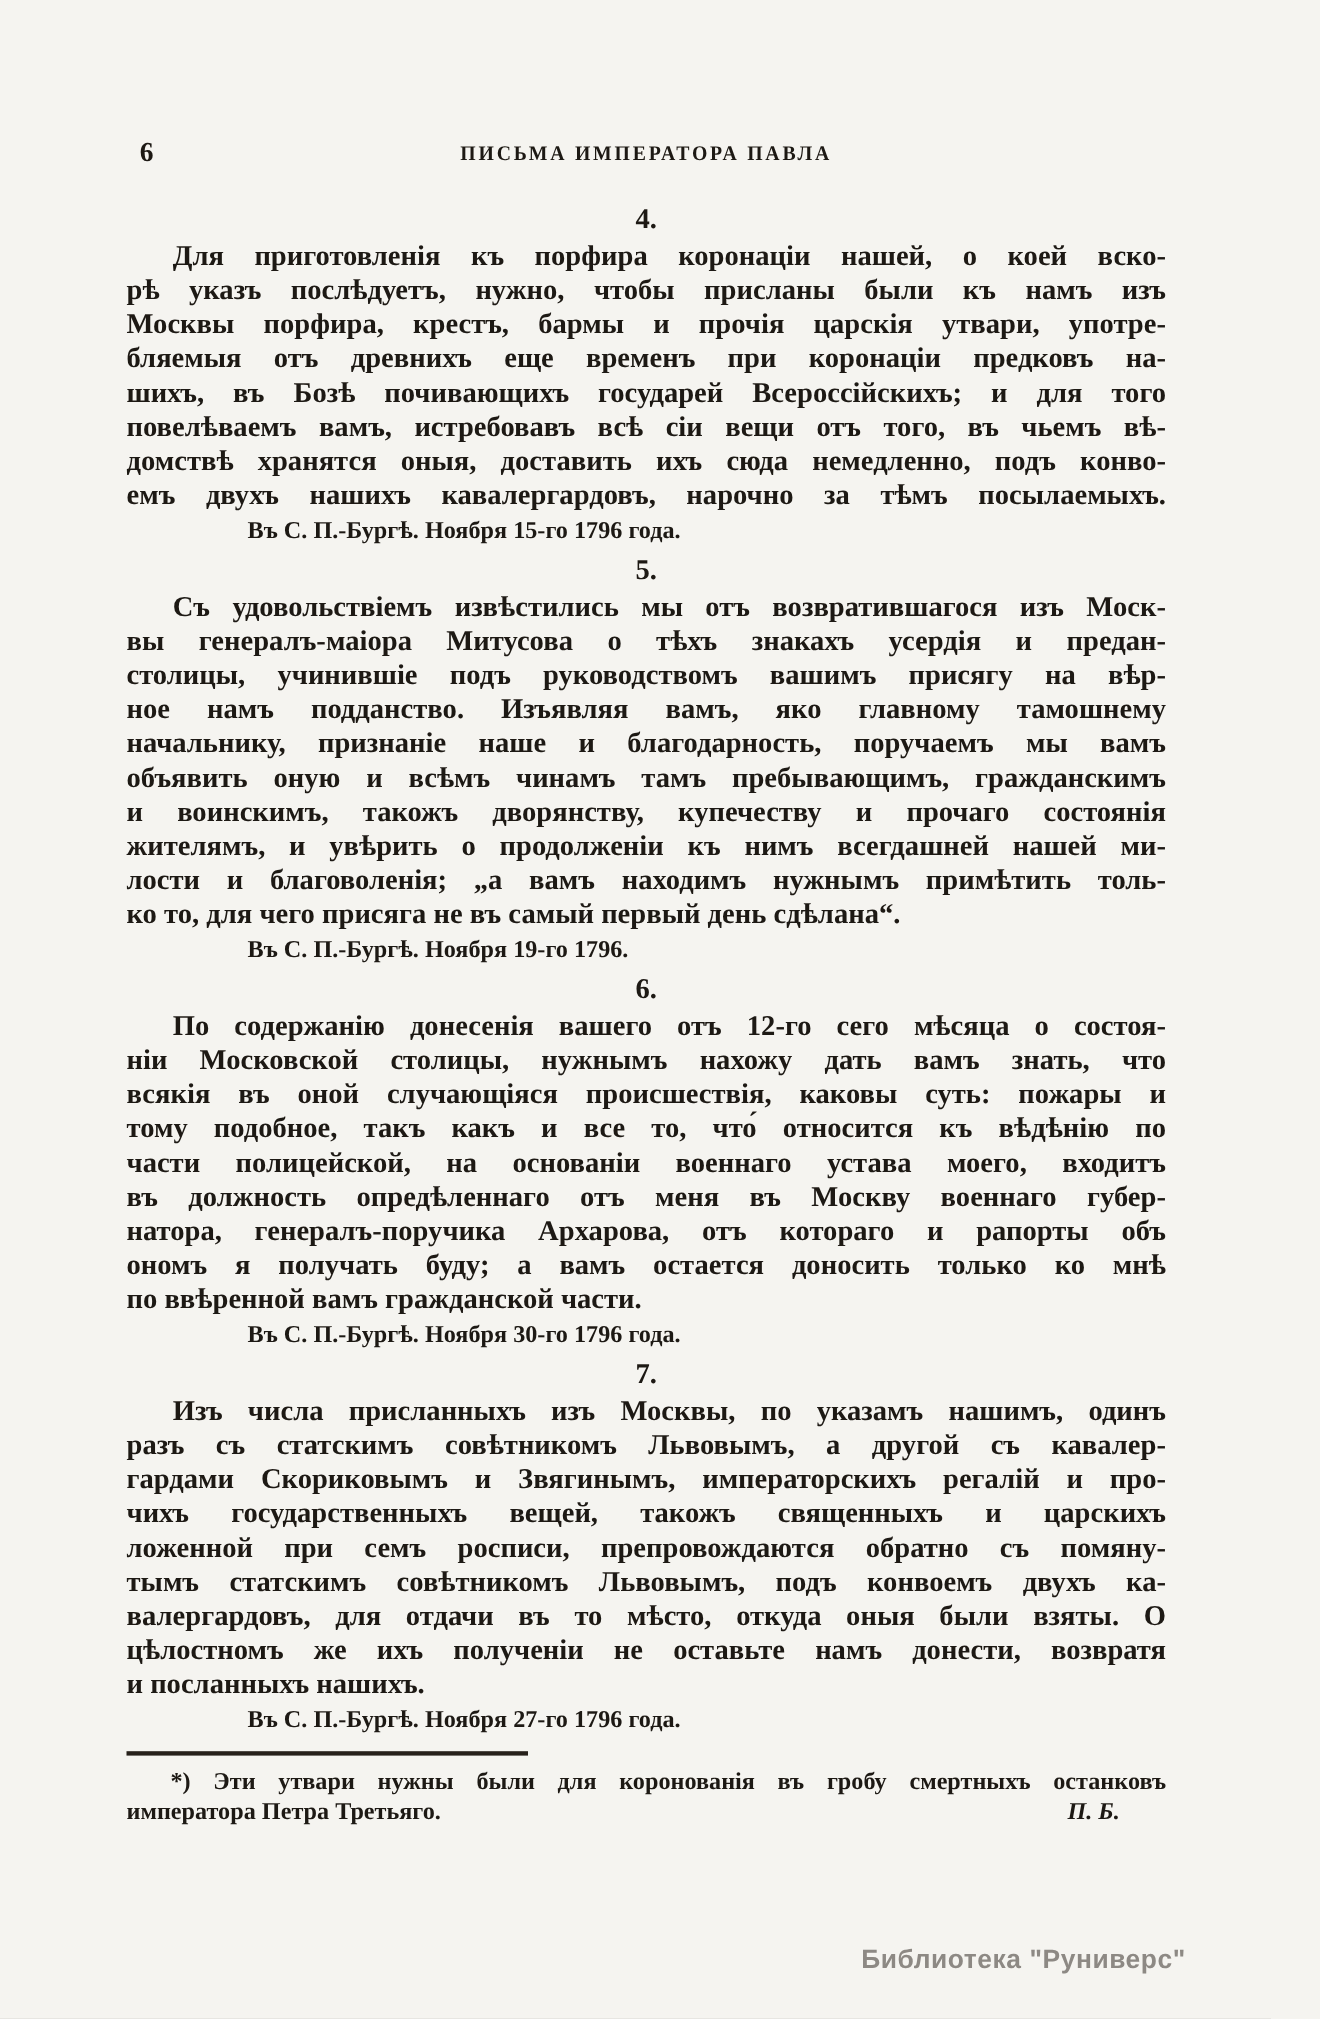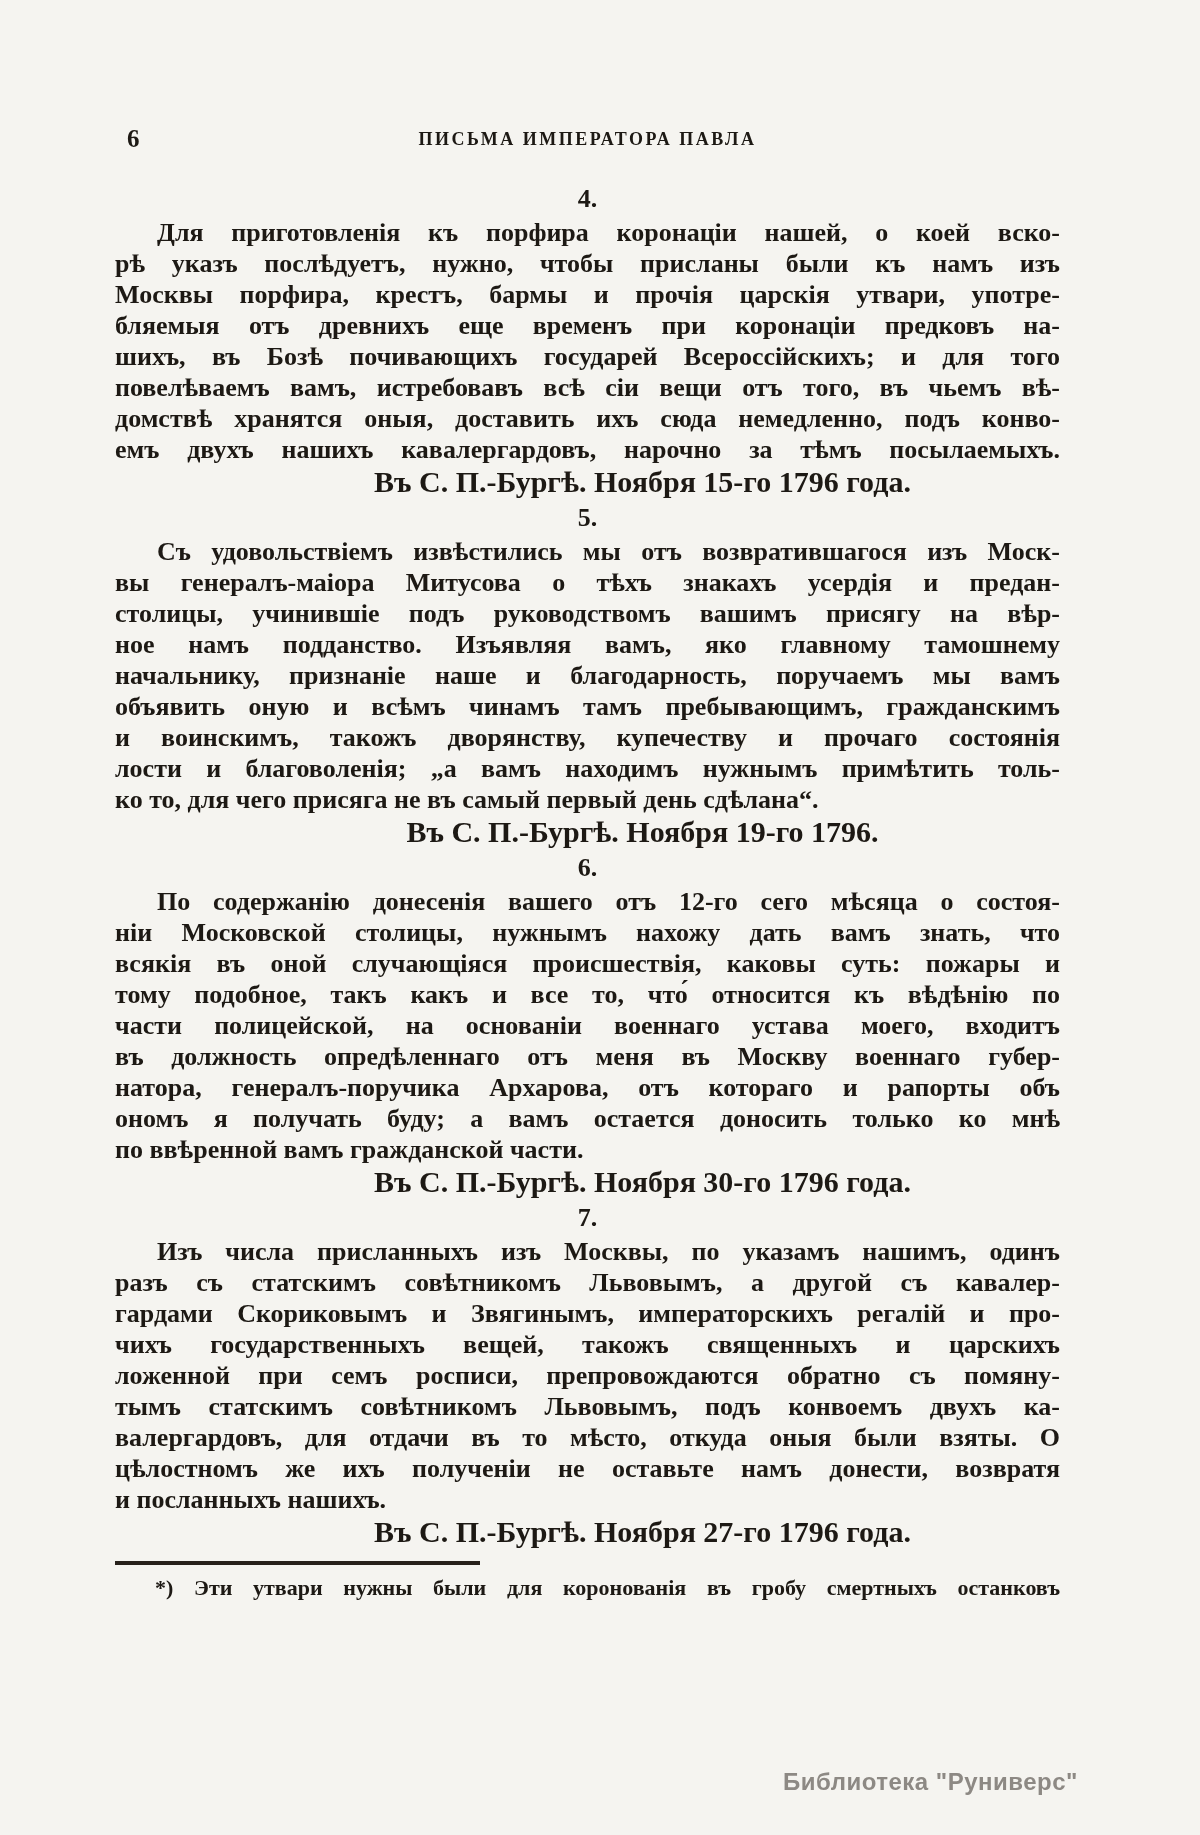--- a/index.html
+++ b/index.html
@@ -31,22 +31,22 @@
     margin:5px 0 3px 0;
   }
   .bodyline{
     font-size:26px;line-height:31px;
     text-align:justify;text-align-last:justify;
     white-space:normal;
   }
   .bodyline.indent{text-indent:42px;}
   .bodyline.short{text-align-last:left;}
   .dateline{
-    font-size:30px;line-height:31px;
-    padding-left:110px;margin:1px 0 2px 0;text-align:center;
+    font-size:22px;line-height:31px;
+    padding-left:110px;margin:1px 0 2px 0;
   }
   .footnote{margin-top:14px;font-size:22px;line-height:28px;}
   .fnrule{width:365px;height:4px;background:#27211b;margin:0 0 9px 0;}
   .fnline1{text-align:justify;text-align-last:justify;text-indent:40px;}
   .fnline2{display:flex;justify-content:space-between;padding-right:42px;}
   .fnsig{font-style:italic;}
   .watermark{
     position:absolute;top:1768px;right:122px;
     font-family:"Liberation Sans","DejaVu Sans",sans-serif;
     font-weight:bold;font-size:24px;line-height:28px;
@@ -79,20 +79,21 @@
         </section>
         <section>
           <div class="letter-number">5.</div>
           <div class="bodyline indent">Съ удовольствіемъ извѣстились мы отъ возвратившагося изъ Моск-</div>
           <div class="bodyline">вы генералъ-маіора Митусова о тѣхъ знакахъ усердія и предан-</div>
           <div class="bodyline">столицы, учинившіе подъ руководствомъ вашимъ присягу на вѣр-</div>
           <div class="bodyline">ное намъ подданство. Изъявляя вамъ, яко главному тамошнему</div>
           <div class="bodyline">начальнику, признаніе наше и благодарность, поручаемъ мы вамъ</div>
           <div class="bodyline">объявить оную и всѣмъ чинамъ тамъ пребывающимъ, гражданскимъ</div>
           <div class="bodyline">и воинскимъ, такожъ дворянству, купечеству и прочаго состоянія</div>
+          <div class="bodyline">жителямъ, и увѣрить о продолженіи къ нимъ всегдашней нашей ми-</div>
           <div class="bodyline">лости и благоволенія; „а вамъ находимъ нужнымъ примѣтить толь-</div>
           <div class="bodyline short">ко то, для чего присяга не въ самый первый день сдѣлана“.</div>
           <div class="dateline">Въ С. П.-Бургѣ. Ноября 19-го 1796.</div>
         </section>
         <section>
           <div class="letter-number">6.</div>
           <div class="bodyline indent">По содержанію донесенія вашего отъ 12-го сего мѣсяца о состоя-</div>
           <div class="bodyline">ніи Московской столицы, нужнымъ нахожу дать вамъ знать, что</div>
           <div class="bodyline">всякія въ оной случающіяся происшествія, каковы суть: пожары и</div>
           <div class="bodyline">тому подобное, такъ какъ и все то, что́ относится къ вѣдѣнію по</div>
@@ -114,18 +115,22 @@
           <div class="bodyline">валергардовъ, для отдачи въ то мѣсто, откуда оныя были взяты. О</div>
           <div class="bodyline">цѣлостномъ же ихъ полученіи не оставьте намъ донести, возвратя</div>
           <div class="bodyline short">и посланныхъ нашихъ.</div>
           <div class="dateline">Въ С. П.-Бургѣ. Ноября 27-го 1796 года.</div>
         </section>
       </main>
 
     <div class="footnote">
       <div class="fnrule"></div>
       <div class="fnline1">*) Эти утвари нужны были для коронованія въ гробу смертныхъ останковъ</div>
+      <div class="fnline2">
+        <span>императора Петра Третьяго.</span>
+        <span class="fnsig">П. Б.</span>
+      </div>
     </div>
 
   </div>
 
   <div class="watermark">Библиотека "Руниверс"</div>
 </div>
 
 </body></html>

